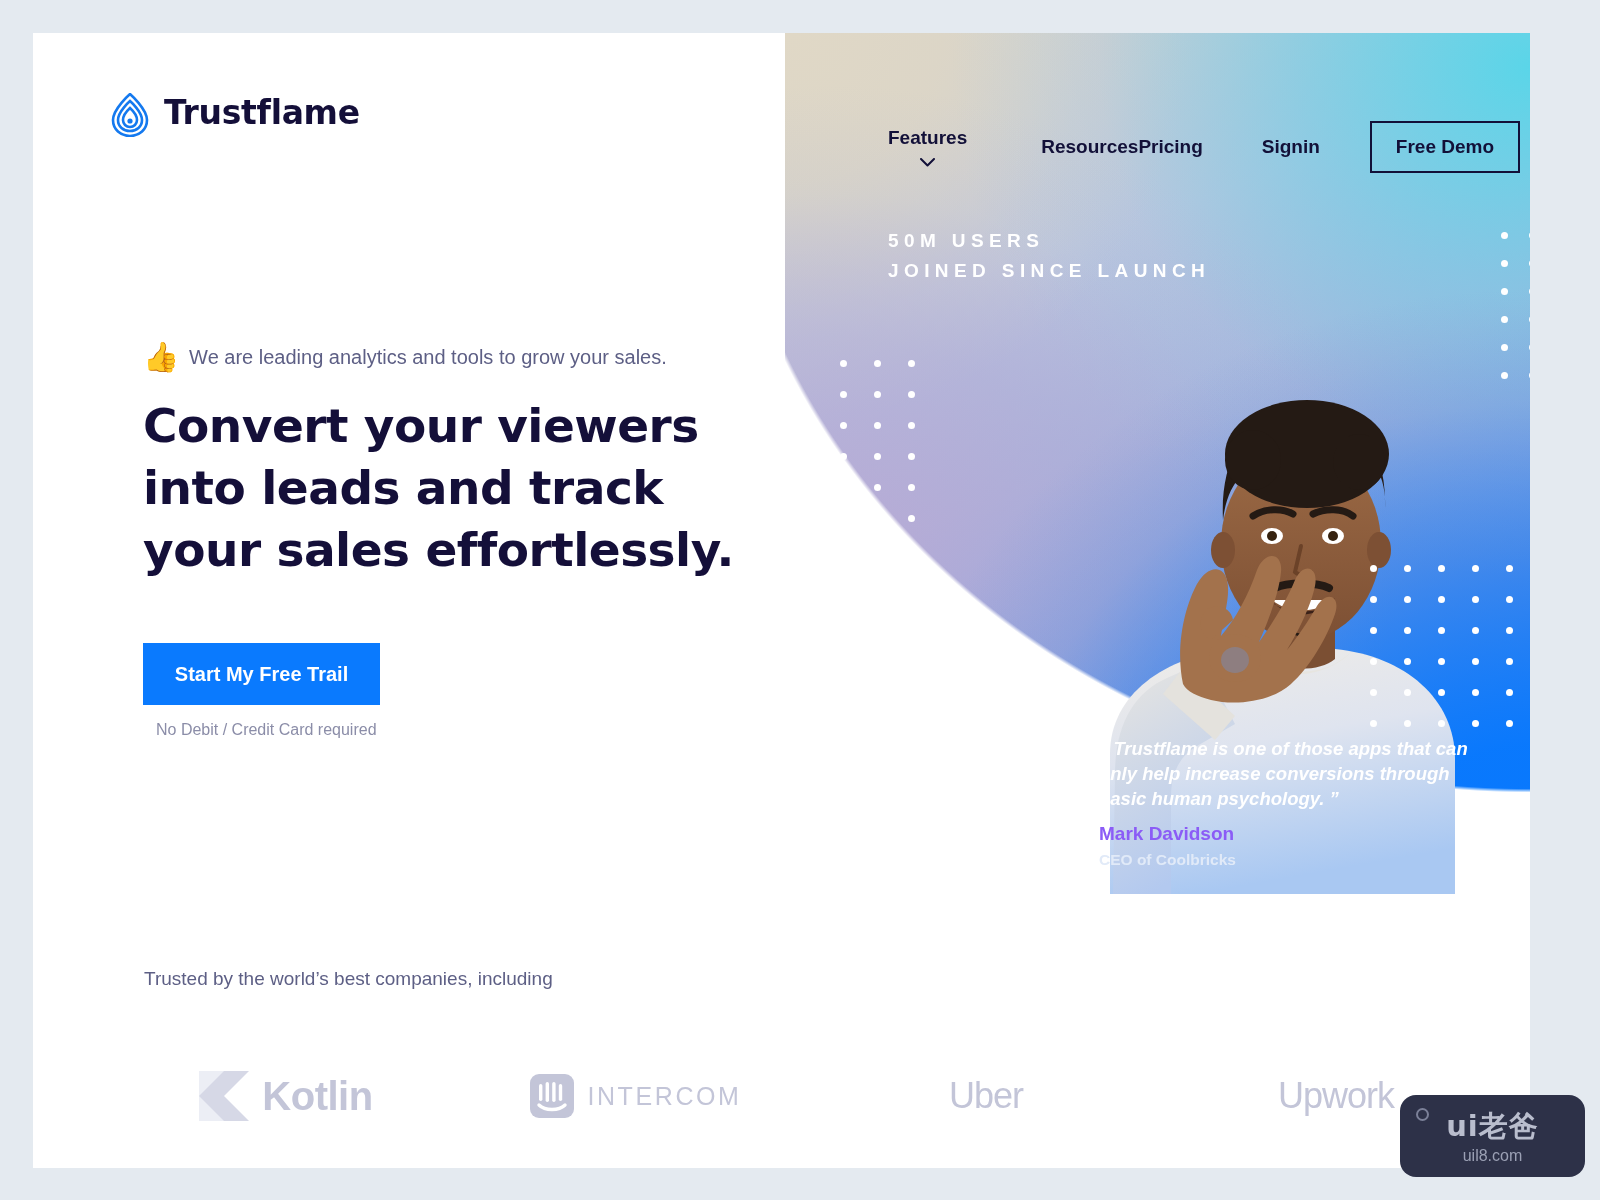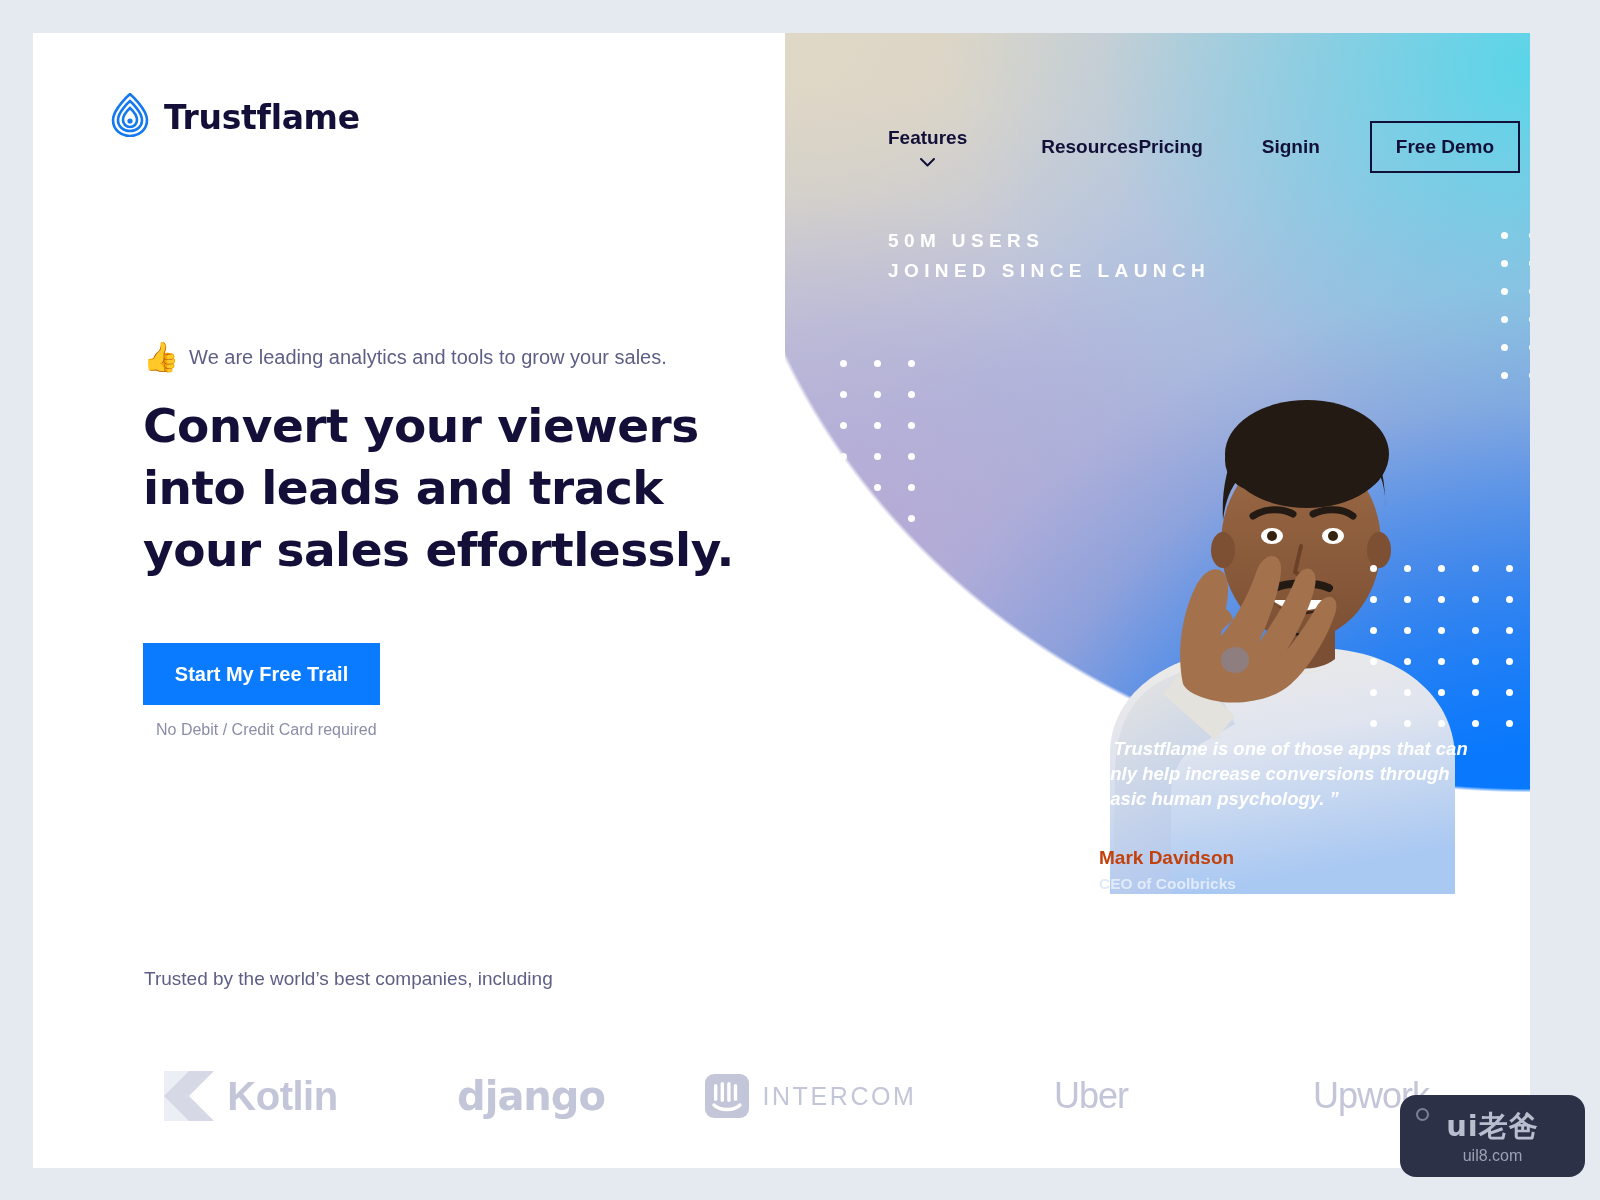--- a/index.html
+++ b/index.html
@@ -29,21 +29,21 @@
     background: #ffffff;
     overflow: hidden;
   }
 
   
   #logo {
     position: absolute;
     left: 77px;
     top: 60px;
     display: flex;
-    align-items: flex-end;
+    align-items: flex-start;
     gap: 14px;
   }
   #logo-mark { width: 40px; height: 44px; display:block; }
   #logo-text {
     font-size: 33px;
     font-weight: 700;
     color: #140f39;
     letter-spacing: -0.3px;
     font-family: "DejaVu Sans", sans-serif;
   }
@@ -174,24 +174,24 @@
     z-index: 7;
   }
   #quote-text {
     font-size: 18.5px;
     font-style: italic;
     font-weight: 600;
     color: #ffffff;
     line-height: 25px;
   }
   #quote-author {
-    margin-top: 36px;
+    margin-top: 12px;
     font-size: 19px;
     font-weight: 700;
-    color: #c2410c;
+    color: #8b5cf6;
   }
   #quote-role {
     margin-top: 6px;
     font-size: 15.5px;
     font-weight: 600;
     color: #e1eaf8;
   }
 
   
   #tagline {
@@ -527,23 +527,20 @@
 
       <div class="logo-cell">
         <svg width="50" height="50" viewBox="0 0 50 50">
           <path d="M0 0 L50 0 L25 25 L50 50 L0 50 Z" fill="#d6d8e6"></path>
           <path d="M0 0 L25 0 L0 25 Z" fill="#eceef5"></path>
           <path d="M0 25 L25 50 L0 50 Z" fill="#eceef5"></path>
         </svg>
         <span class="logo-word">Kotlin</span>
       </div>
 
-      <div class="logo-cell">
-        <span class="logo-word rounded">django</span>
-      </div>
 
       <div class="logo-cell">
         <svg width="44" height="44" viewBox="0 0 44 44">
           <rect x="0" y="0" width="44" height="44" rx="9" fill="#c3c5d8"></rect>
           <rect x="9" y="10" width="3.4" height="17" rx="1.7" fill="#ffffff"></rect>
           <rect x="15.6" y="8" width="3.4" height="20" rx="1.7" fill="#ffffff"></rect>
           <rect x="22.2" y="8" width="3.4" height="20" rx="1.7" fill="#ffffff"></rect>
           <rect x="28.8" y="10" width="3.4" height="17" rx="1.7" fill="#ffffff"></rect>
           <path d="M9 31 C15 37 29 37 35 31" stroke="#ffffff" stroke-width="3.4" fill="none" stroke-linecap="round"></path>
         </svg>

